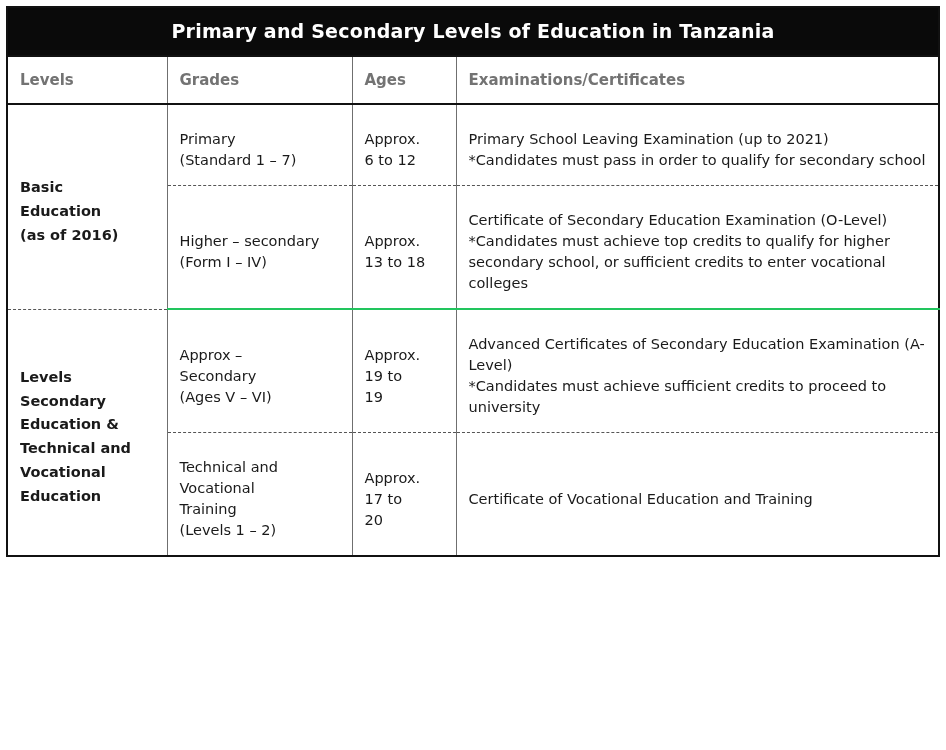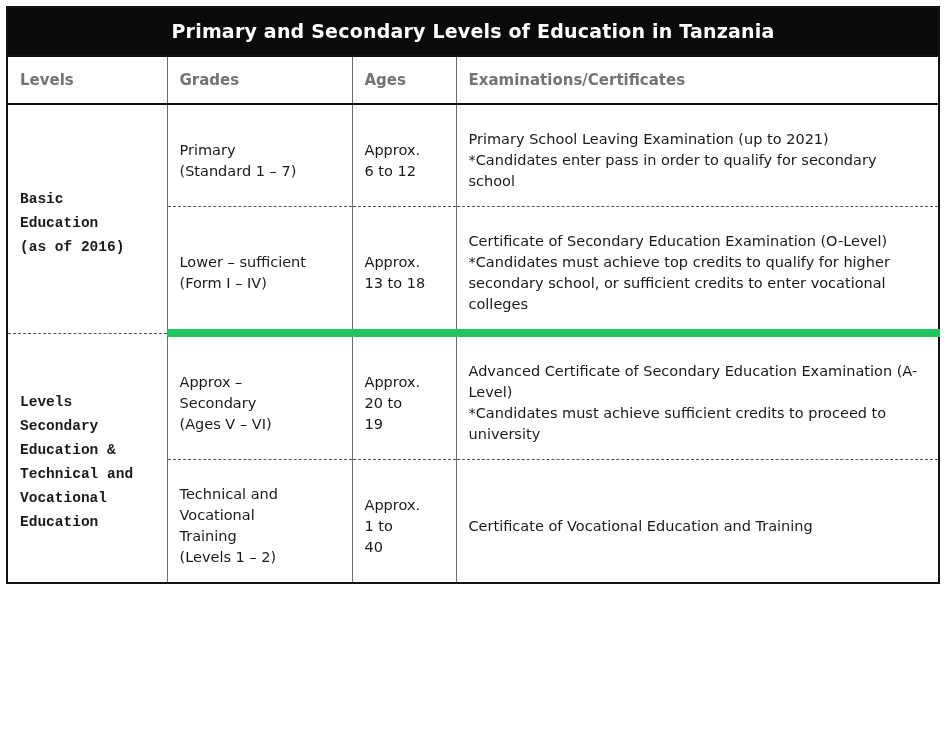--- a/index.html
+++ b/index.html
@@ -60,29 +60,28 @@
     border-right: 1px solid #6f6f6f;
     background: #ffffff;
   }
   td.cell:last-child { border-right: none; }
 
   td.level-cell {
     font-weight: bold;
     font-size: 14.5px;
     line-height: 1.65;
     vertical-align: middle;
-    font-family: Liberation Mono, monospace;
   }
   
   tr.sub-top td.sub {
     border-bottom: 1px dashed #555555;
   }
   
   tr.group-end td {
-    border-bottom: 8px solid #22c55e;
+    border-bottom: 2px solid #22c55e;
   }
 
   .col-levels { width: 160px; }
   .col-grades { width: 185px; }
   .col-ages   { width: 104px; }
   .col-exams  { width: auto; }
 
   .line { display: block; }
 </style>
 </head>
@@ -116,26 +115,26 @@
         <td class="cell sub">
           <span class="line">Primary</span>
           <span class="line">(Standard 1 – 7)</span>
         </td>
         <td class="cell sub">
           <span class="line">Approx.</span>
           <span class="line">6 to 12</span>
         </td>
         <td class="cell sub">
           <span class="line">Primary School Leaving Examination (up to 2021)</span>
-          <span class="line">*Candidates enter pass in order to qualify for secondary school</span>
+          <span class="line">*Candidates must pass in order to qualify for secondary school</span>
         </td>
       </tr>
       <tr class="group-end">
         <td class="cell">
-          <span class="line">Lower – sufficient</span>
+          <span class="line">Higher – secondary</span>
           <span class="line">(Form I – IV)</span>
         </td>
         <td class="cell">
           <span class="line">Approx.</span>
           <span class="line">13 to 18</span>
         </td>
         <td class="cell">
           <span class="line">Certificate of Secondary Education Examination (O-Level)</span>
           <span class="line">*Candidates must achieve top credits to qualify for higher secondary school, or sufficient credits to enter vocational colleges</span>
         </td>
@@ -150,39 +149,39 @@
           <span class="line">Vocational</span>
           <span class="line">Education</span>
         </td>
         <td class="cell sub">
           <span class="line">Approx –</span>
           <span class="line">Secondary</span>
           <span class="line">(Ages V – VI)</span>
         </td>
         <td class="cell sub">
           <span class="line">Approx.</span>
-          <span class="line">20 to</span>
+          <span class="line">19 to</span>
           <span class="line">19</span>
         </td>
         <td class="cell sub">
-          <span class="line">Advanced Certificate of Secondary Education Examination (A-Level)</span>
+          <span class="line">Advanced Certificates of Secondary Education Examination (A-Level)</span>
           <span class="line">*Candidates must achieve sufficient credits to proceed to university</span>
         </td>
       </tr>
       <tr>
         <td class="cell">
           <span class="line">Technical and</span>
           <span class="line">Vocational</span>
           <span class="line">Training</span>
           <span class="line">(Levels 1 – 2)</span>
         </td>
         <td class="cell">
           <span class="line">Approx.</span>
-          <span class="line">1 to</span>
-          <span class="line">40</span>
+          <span class="line">17 to</span>
+          <span class="line">20</span>
         </td>
         <td class="cell">
           <span class="line">Certificate of Vocational Education and Training</span>
         </td>
       </tr>
     </tbody>
   </table>
 </div>
 
 </body></html>

